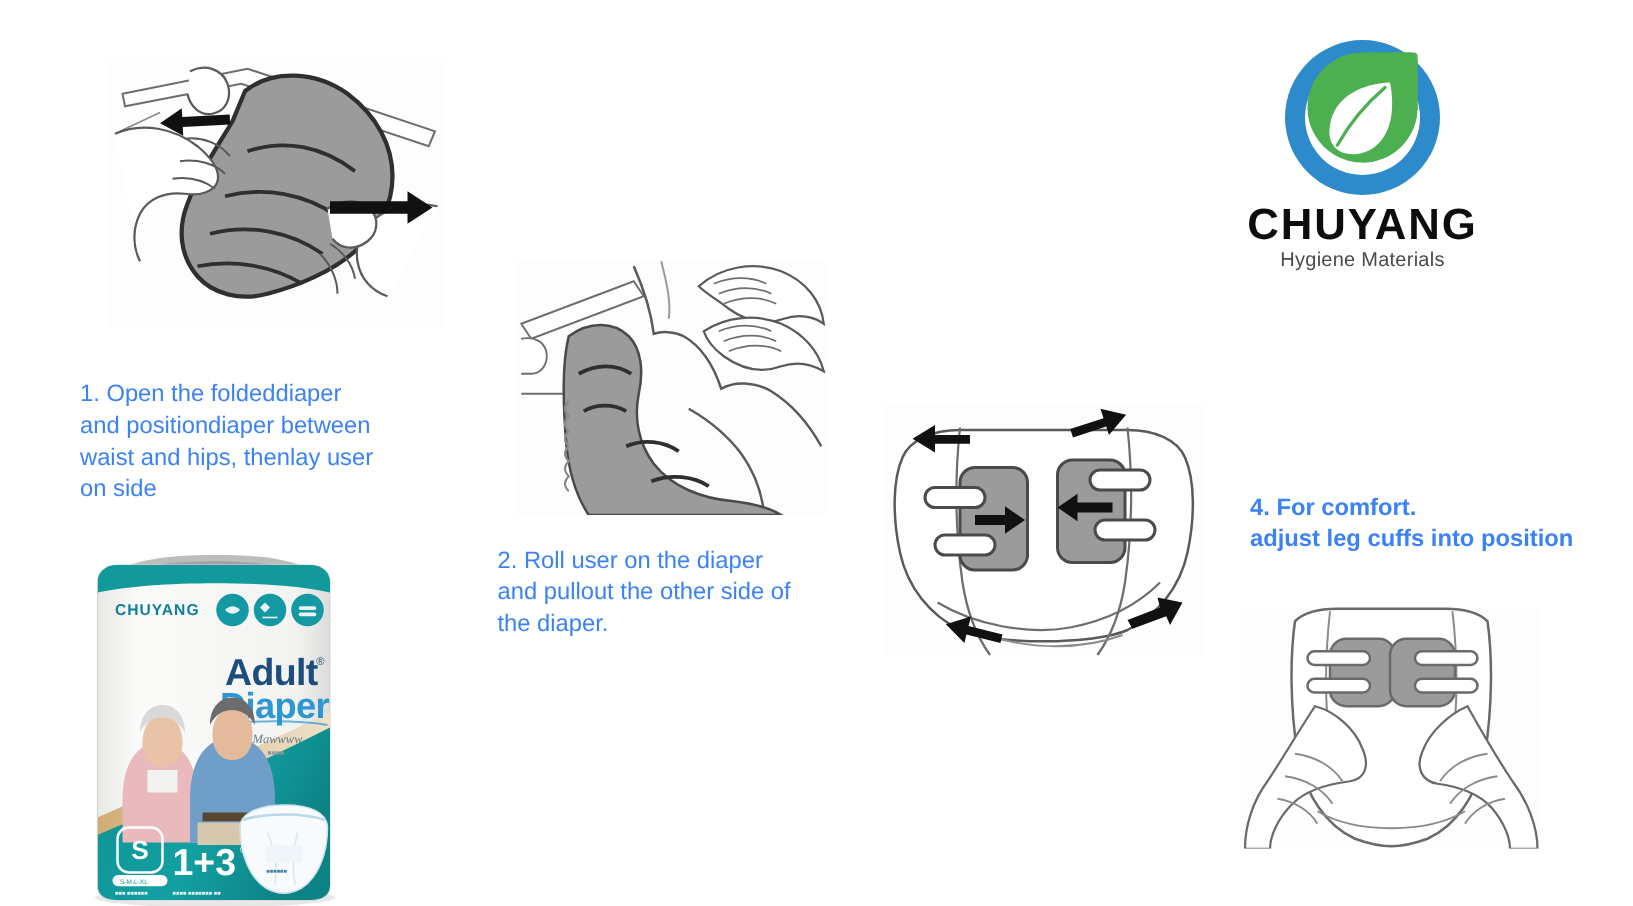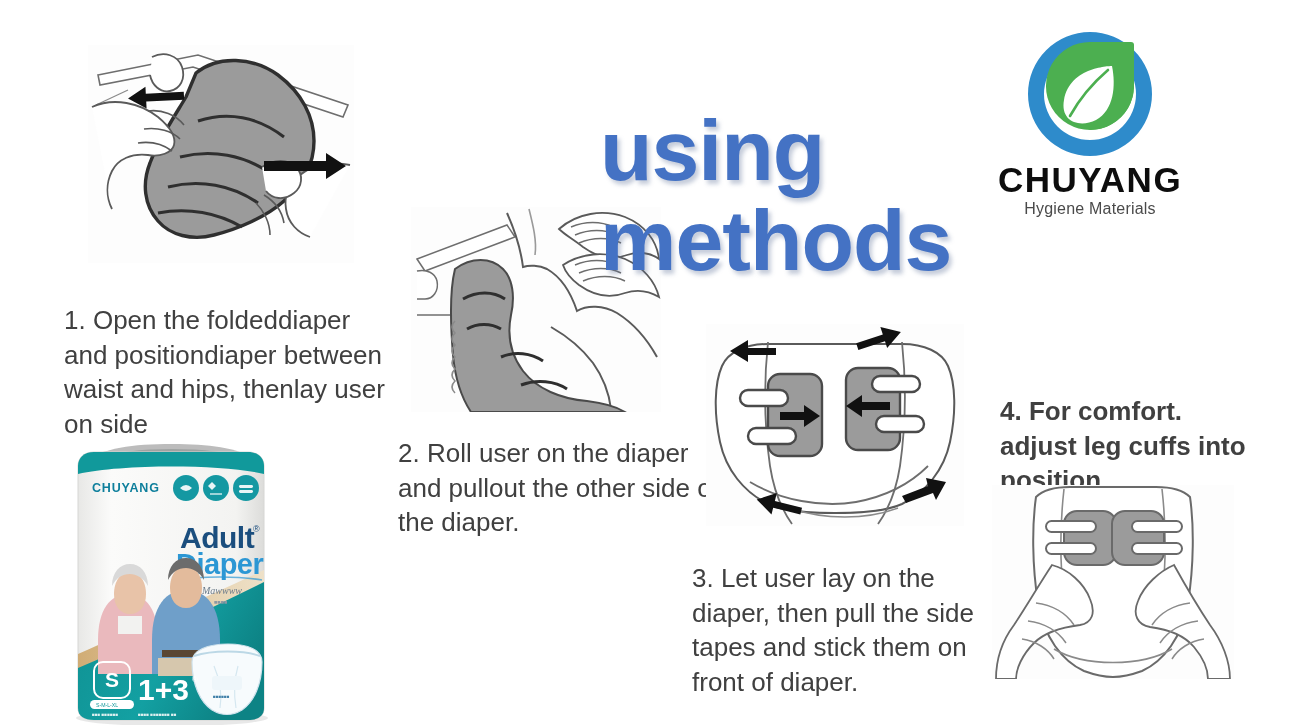--- a/index.html
+++ b/index.html
@@ -32,22 +32,22 @@
   #brand-name{
     font-size:35px;font-weight:bold;color:#0d0d0d;
     letter-spacing:1.5px;margin-top:2px;line-height:1.05;
   }
   #brand-tagline{
     font-size:16px;color:#4a4a4a;margin-top:1px;letter-spacing:0.2px;
   }
 
   
   .caption{
-    color:#404040;
-    font-size:26px;
+    color:#3b82f6;
+    font-size:19px;
     line-height:1.33;
     white-space:pre-line;
   }
 
   
   .illus{background:#ffffff;overflow:hidden;}
   .illus svg{display:block;width:100%;height:100%;}
 
   
   #package-art{overflow:hidden;}
@@ -279,24 +279,20 @@
 
       <g fill="#111">
         <path d="M70,24 L42,24 L42,16 L24,27 L42,38 L42,31 L70,31 Z"></path>
         <path d="M150,12 L178,12 L178,4 L196,15 L178,26 L178,19 L150,19 Z" transform="rotate(-18 173 15)"></path>
         <path d="M96,178 L68,178 L68,170 L50,181 L68,192 L68,185 L96,185 Z" transform="rotate(14 73 181)"></path>
         <path d="M196,172 L222,162 L220,154 L240,158 L230,176 L227,169 L200,179 Z"></path>
       </g>
     </svg>
   </div>
 
-  <div class="abs caption" style="left:692px;top:561px;width:300px;">3. Let user lay on the
-diaper, then pull the side
-tapes and stick them on
-front of diaper.</div>
 
   <div class="abs caption" style="left:1000px;top:394px;width:306px;font-weight:bold;">4. For comfort.
 adjust leg cuffs into position</div>
 
   <div class="abs illus" style="left:992px;top:485px;width:242px;height:194px;">
     <svg viewBox="0 0 242 194" xmlns="http://www.w3.org/2000/svg">
       <rect width="242" height="194" fill="#fdfdfd"></rect>
 
       <path d="M44,12 C50,6 62,2 78,2 L164,2 C180,2 192,6 198,12
                C202,40 202,80 196,118 C190,152 172,176 150,186
@@ -336,24 +332,20 @@
                  L238,194 C238,176 230,156 218,140 C206,122 192,98 182,80 Z"></path>
       </g>
       <g fill="none" stroke="#8a8a8a" stroke-width="1.5">
         <path d="M198,118 C182,120 168,128 160,140"></path>
         <path d="M206,136 C190,138 176,146 168,158"></path>
         <path d="M212,154 C198,156 186,164 180,174"></path>
       </g>
     </svg>
   </div>
 
-  <div class="abs" id="title-block">
-    <span id="title-line-1">using</span>
-    <span id="title-line-2">methods</span>
-  </div>
 
   <div class="abs" id="logo-block">
     <svg id="logo-mark" viewBox="0 0 132 132" xmlns="http://www.w3.org/2000/svg">
 
       <path d="M66,4 A62,62 0 1,0 66,128 A62,62 0 1,0 66,4 Z
                M66,20 A46,46 0 1,1 66,112 A46,46 0 1,1 66,20 Z" fill="#2E8BCB"></path>
 
       <path d="M66,14 A44,44 0 1,1 65.9,14 Z" fill="#4CAF50"></path>
       <path d="M66,14 L104,14 A6,6 0 0,1 110,20 L110,58 A44,44 0 0,1 66,102 Z" fill="#4CAF50"></path>
       <rect x="66" y="14" width="44" height="48" rx="3" fill="#4CAF50"></rect>

